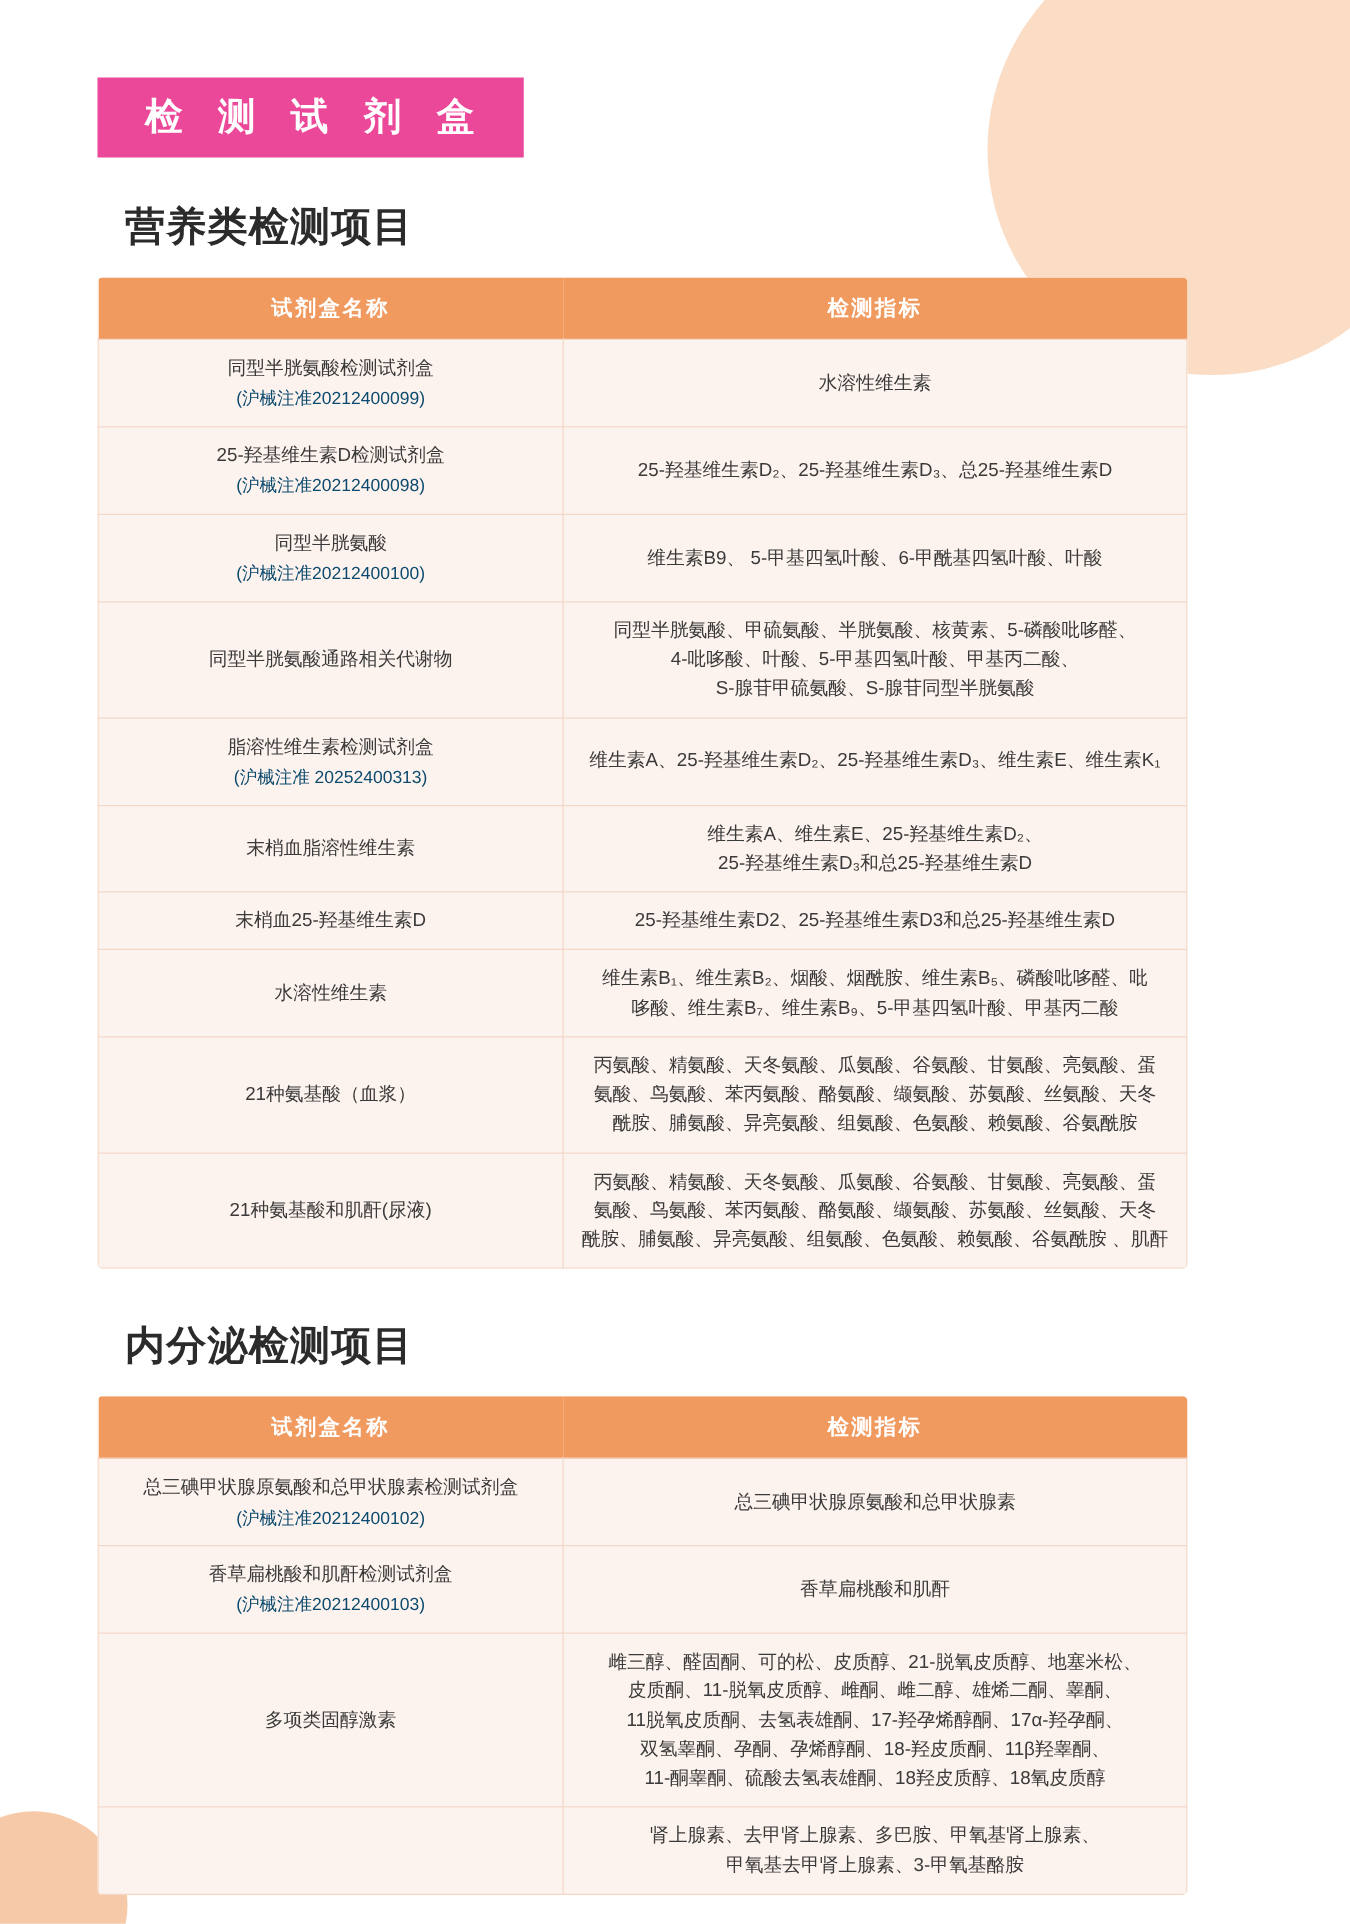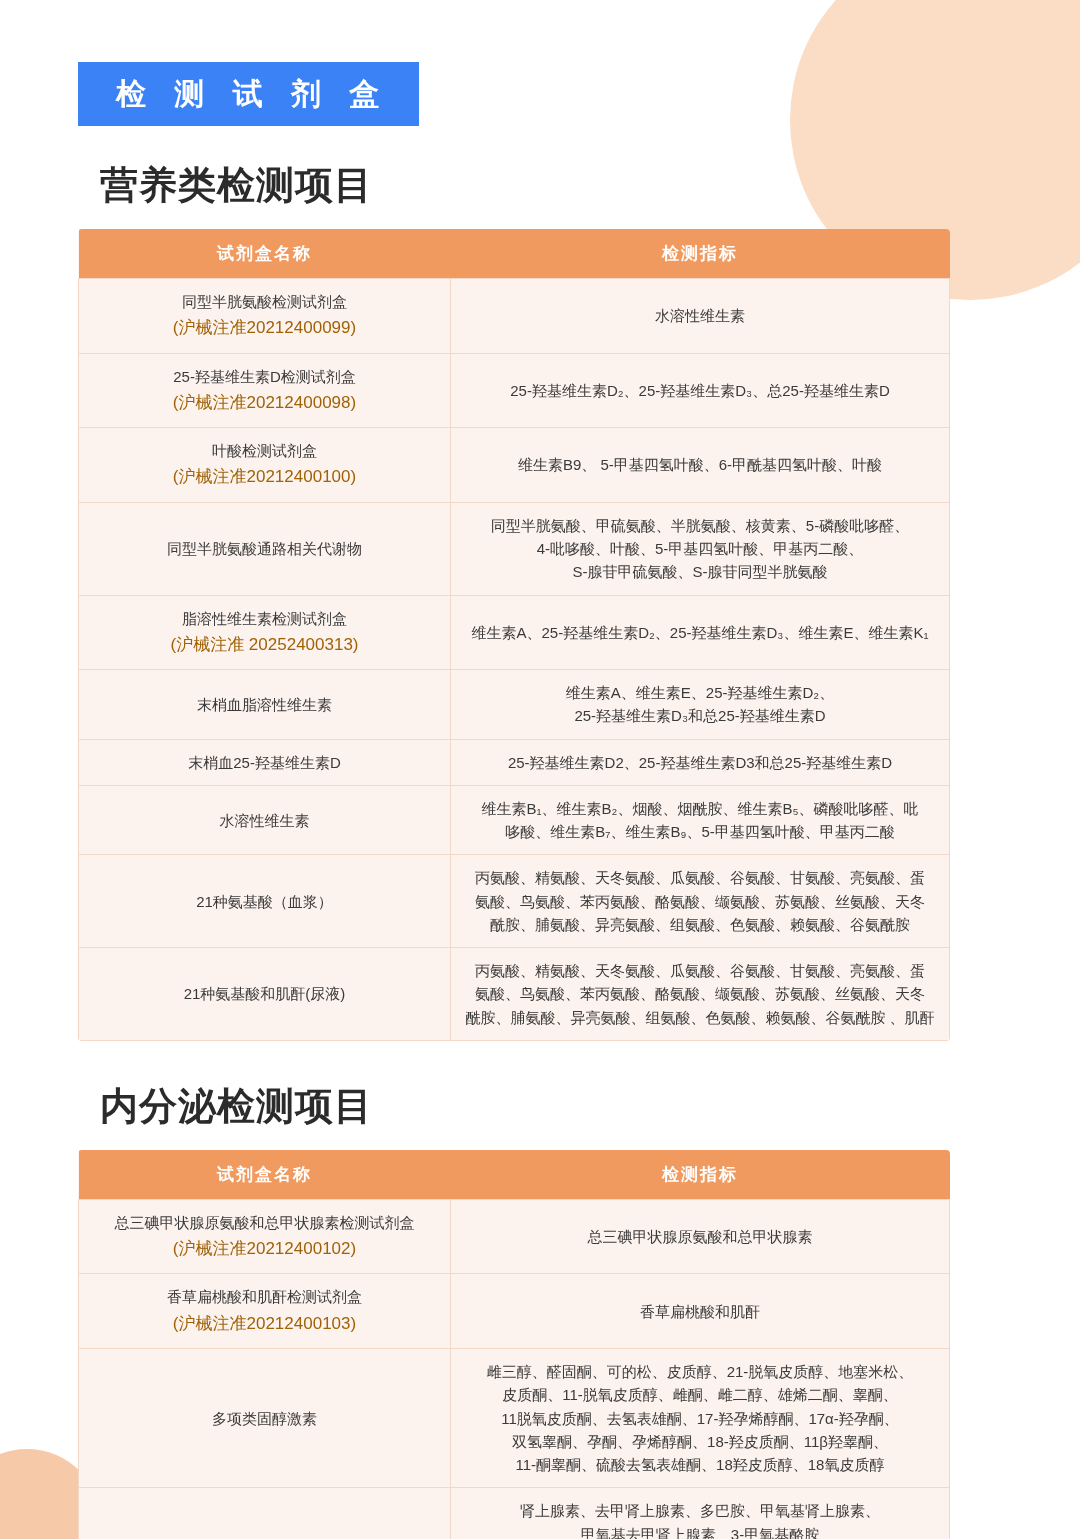--- a/index.html
+++ b/index.html
@@ -37,30 +37,30 @@
   }
   .page {
     position: relative;
     z-index: 2;
     padding: 0 78px;
   }
   .title-banner {
     margin-top: 62px;
     margin-left: 0;
     display: inline-block;
-    background: #3b82f6;
+    background: #ec4899;
     color: #ffffff;
     font-size: 30px;
     font-weight: bold;
     letter-spacing: 10px;
     padding: 17px 30px 17px 38px;
     line-height: 1;
   }
   .section-title {
-    font-size: 38px;
+    font-size: 32px;
     font-weight: bold;
     color: #2b2b2b;
     margin: 34px 0 18px 22px;
     letter-spacing: 1px;
   }
   table.kit-table {
     width: 872px;
     border-collapse: collapse;
     background: #fdf3ee;
     table-layout: fixed;
@@ -85,22 +85,22 @@
     text-align: center;
     color: #3a3a3a;
     vertical-align: middle;
   }
   table.kit-table td.col-name {
     width: 372px;
     margin-left: 40px;
   }
   .kit-sub {
     display: block;
-    font-size: 17px;
-    color: #a16207;
+    font-size: 14px;
+    color: #0c4a6e;
     margin-top: 2px;
   }
   .sec2 { margin-top: 40px; }
 </style>
 </head>
 <body>
 
 <div class="deco-circle-tr"></div>
 <div class="deco-circle-bl"></div>
 
@@ -120,21 +120,21 @@
       <tbody id="tbody-nutrition">
           <tr>
             <td class="col-name"><span>同型半胱氨酸检测试剂盒</span><span class="kit-sub">(沪械注准20212400099)</span></td>
             <td>水溶性维生素</td>
           </tr>
           <tr>
             <td class="col-name"><span>25-羟基维生素D检测试剂盒</span><span class="kit-sub">(沪械注准20212400098)</span></td>
             <td>25-羟基维生素D₂、25-羟基维生素D₃、总25-羟基维生素D</td>
           </tr>
           <tr>
-            <td class="col-name"><span>叶酸检测试剂盒</span><span class="kit-sub">(沪械注准20212400100)</span></td>
+            <td class="col-name"><span>同型半胱氨酸</span><span class="kit-sub">(沪械注准20212400100)</span></td>
             <td>维生素B9、 5-甲基四氢叶酸、6-甲酰基四氢叶酸、叶酸</td>
           </tr>
           <tr>
             <td class="col-name"><span>同型半胱氨酸通路相关代谢物</span></td>
             <td>同型半胱氨酸、甲硫氨酸、半胱氨酸、核黄素、5-磷酸吡哆醛、<br>4-吡哆酸、叶酸、5-甲基四氢叶酸、甲基丙二酸、<br>S-腺苷甲硫氨酸、S-腺苷同型半胱氨酸</td>
           </tr>
           <tr>
             <td class="col-name"><span>脂溶性维生素检测试剂盒</span><span class="kit-sub">(沪械注准 20252400313)</span></td>
             <td>维生素A、25-羟基维生素D₂、25-羟基维生素D₃、维生素E、维生素K₁</td>
           </tr>

